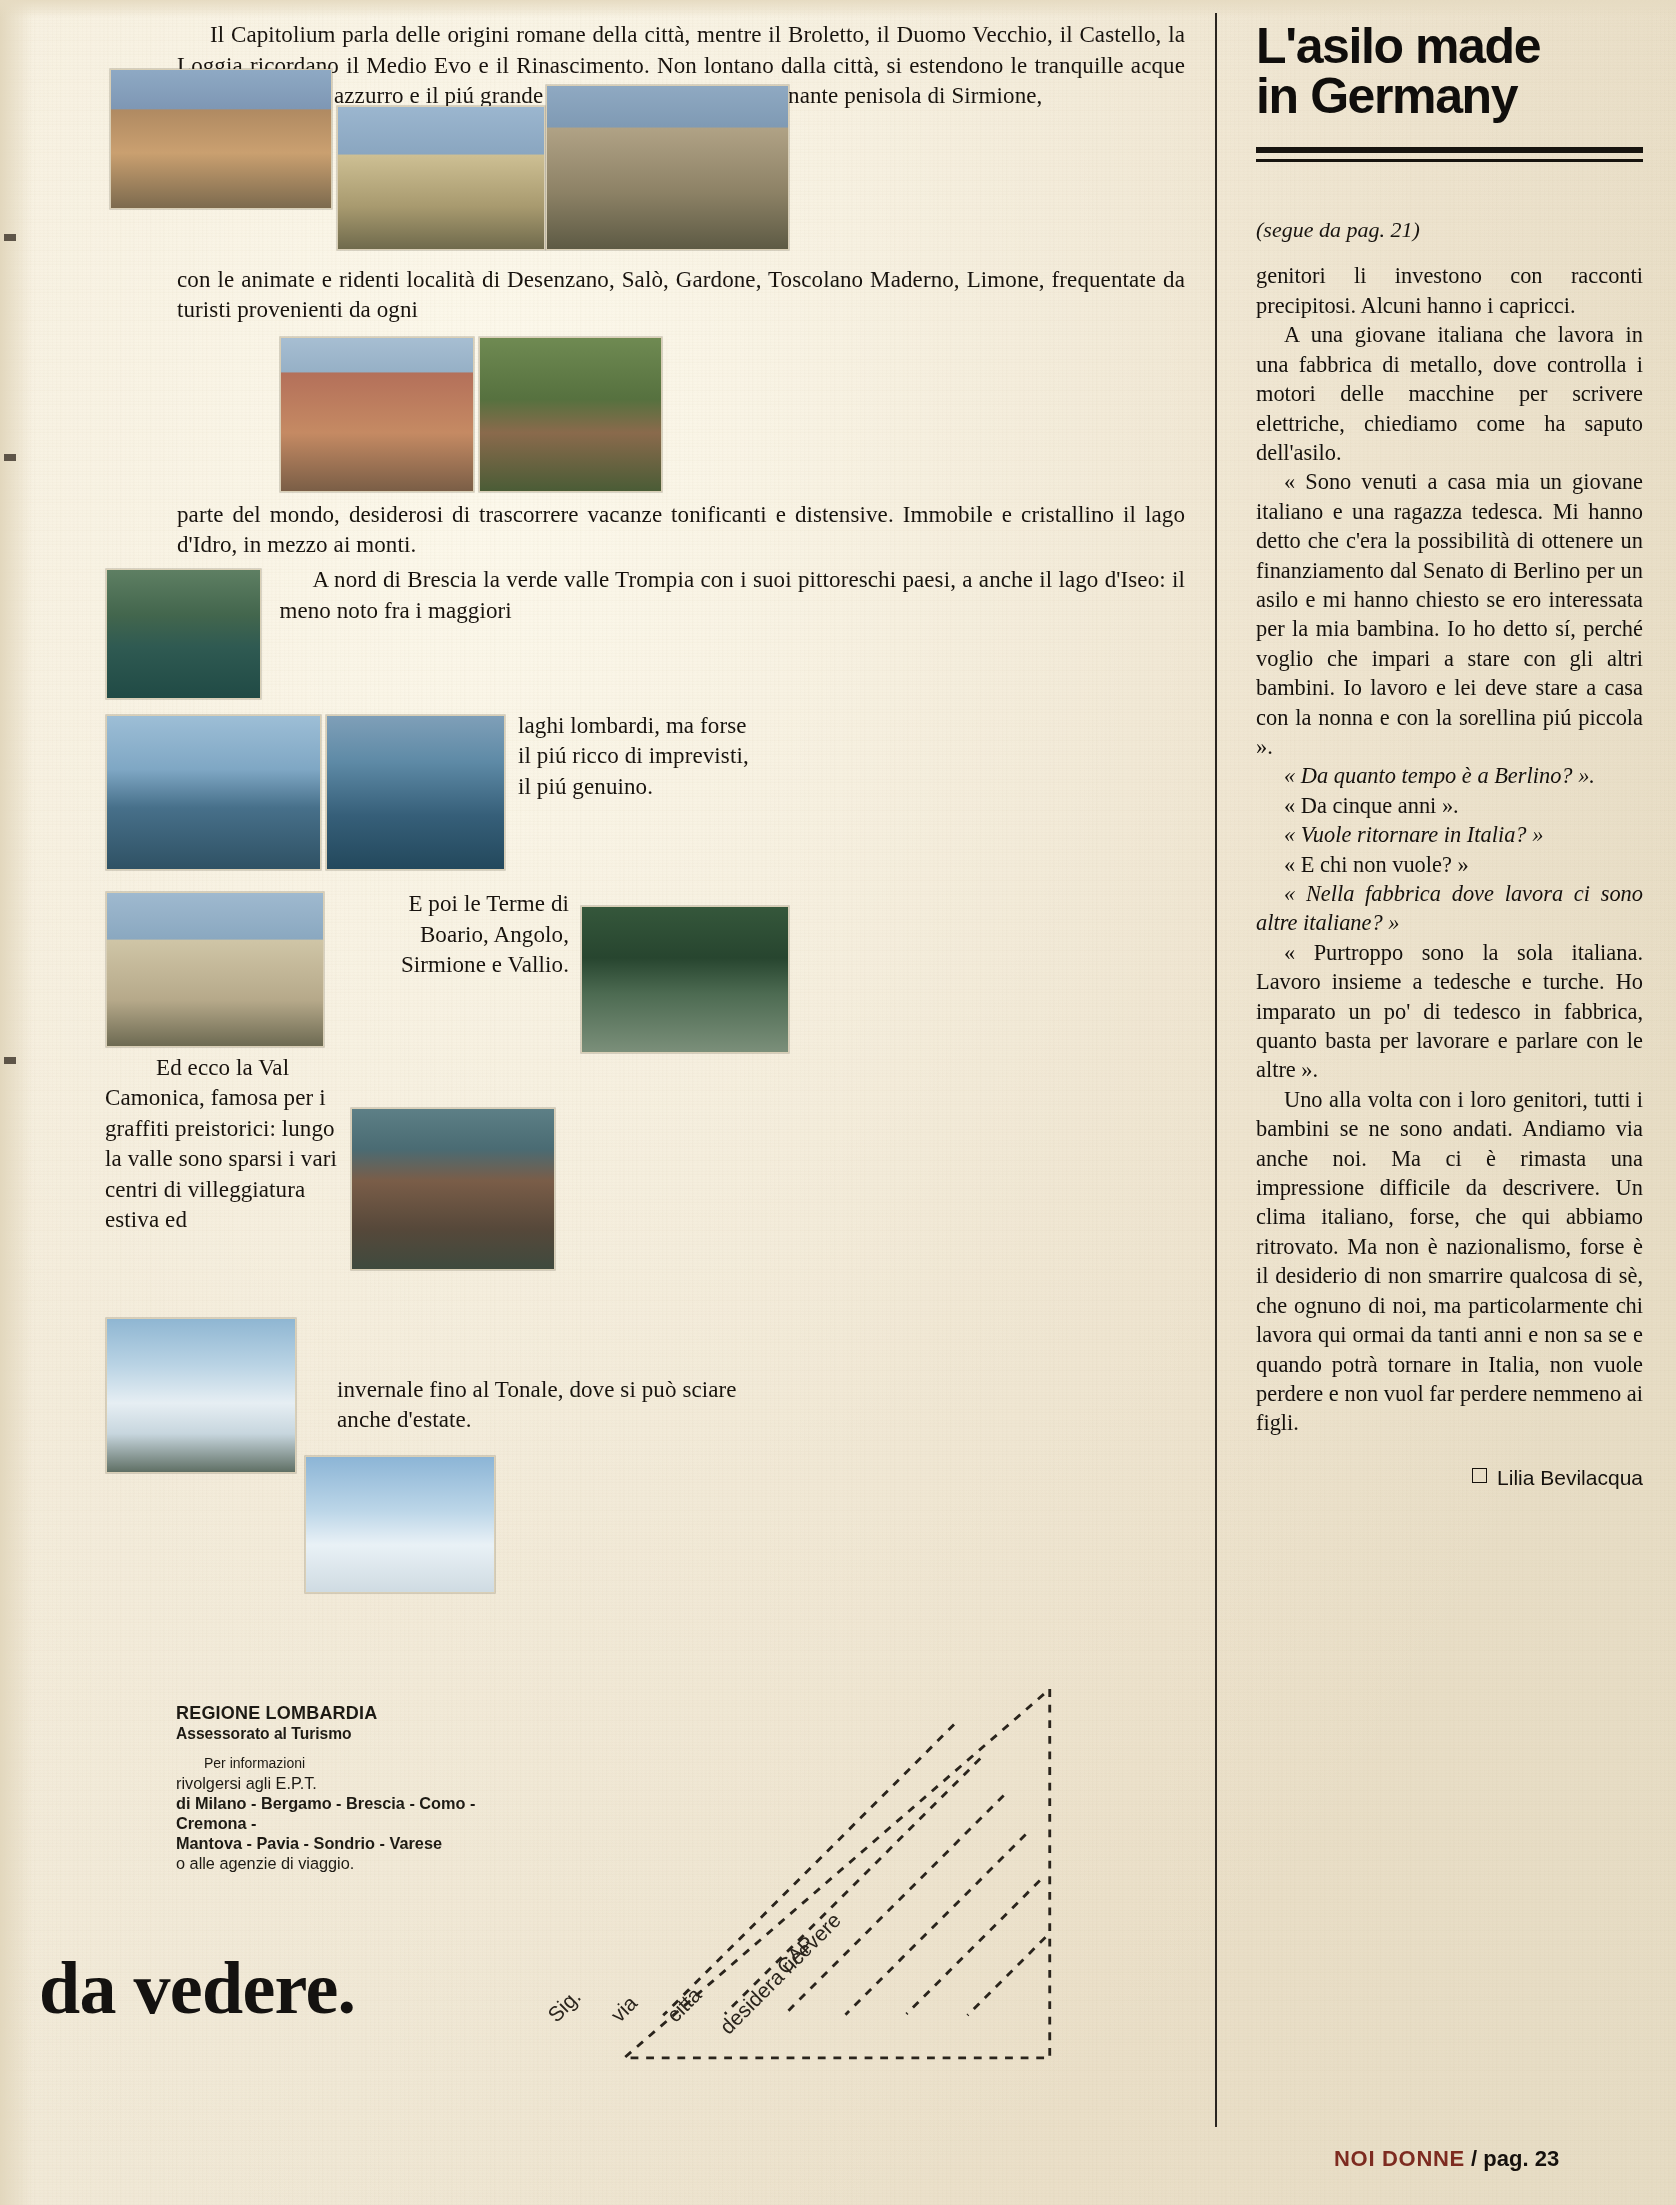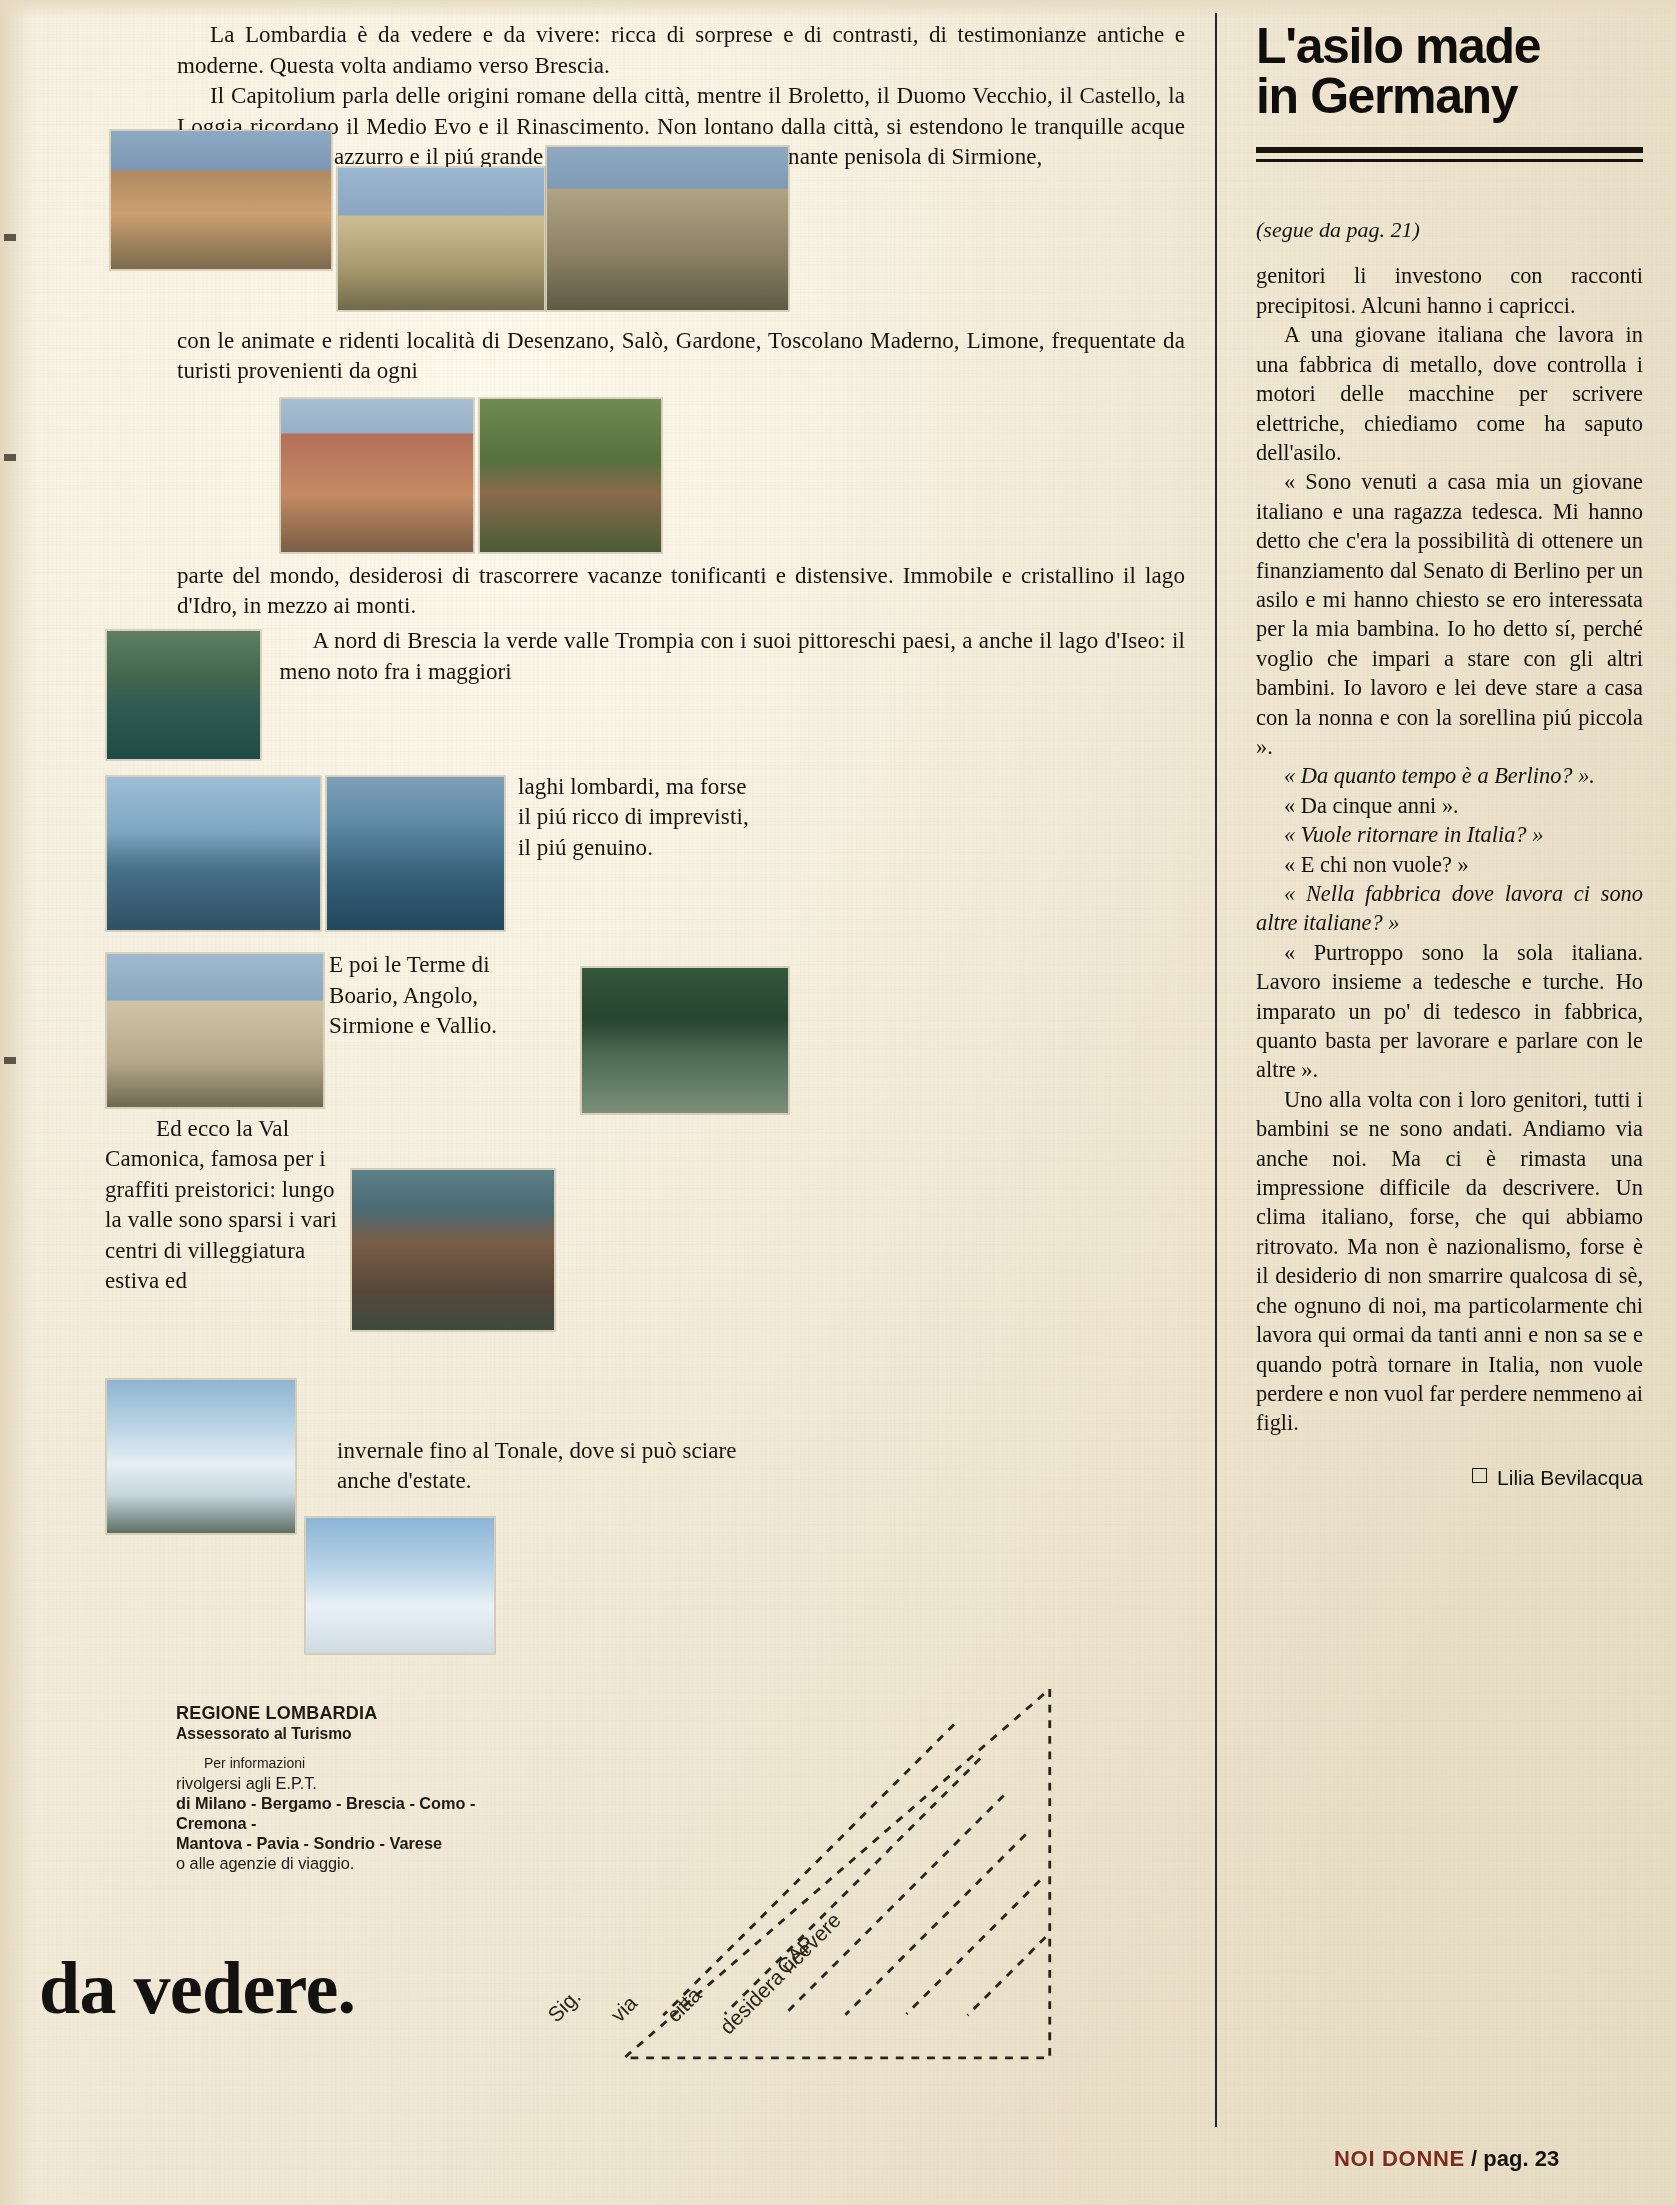--- a/index.html
+++ b/index.html
@@ -199,21 +199,20 @@
 <div class="edge-top"></div>
 <div class="punch p1"></div>
 <div class="punch p2"></div>
 <div class="punch p3"></div>
 
 <div class="page">
 
   <div class="left-col">
 
     <div class="body-text">
-      <p>La Lombardia è da vedere e da vivere: ricca di sorprese e di contrasti, di testimonianze antiche e moderne. Questa volta andiamo verso Brescia.</p>
       <p>Il Capitolium parla delle origini romane della città, mentre il Broletto, il Duomo Vecchio, il Castello, la Loggia ricordano il Medio Evo e il Rinascimento. Non lontano dalla città, si estendono le tranquille acque del Garda, il piú azzurro e il piú grande lago italiano, con l'affascinante penisola di Sirmione,</p>
     </div>
 
     <div style="position:relative;height:0;">
       <div class="ph img-capitolium" style="position:absolute;left:-67px;top:-43px;width:220px;height:138px;"></div>
       <div class="ph img-church" style="position:absolute;left:160px;top:-5.7px;width:206px;height:142px;"></div>
       <div class="ph img-tower" style="position:absolute;left:369px;top:-27px;width:241px;height:163px;"></div>
     </div>
 
     <div class="body-text" style="margin-top:153px;">
@@ -240,21 +239,21 @@
     <div style="position:relative;height:177px;margin-top:8.5px;">
       <div class="ph img-lake" style="position:absolute;left:-71px;top:0;width:213px;height:153px;"></div>
       <div class="ph img-pontile" style="position:absolute;left:149px;top:0;width:177px;height:153px;"></div>
       <div class="body-text" style="position:absolute;left:341px;top:-4.3px;width:241px;text-align:left;">
         <p class="noindent">laghi lombardi, ma forse il piú ricco di imprevisti, il piú genuino.</p>
       </div>
     </div>
 
     <div style="position:relative;height:181px;">
       <div class="ph img-chiesa" style="position:absolute;left:-71px;top:0;width:216px;height:153px;"></div>
-      <div class="body-text" style="position:absolute;left:152px;top:-2.8px;width:213px;text-align:left;">
+      <div class="body-text" style="position:absolute;left:179px;top:-2.8px;width:213px;text-align:right;">
         <p class="noindent">E poi le Terme di Boario, Angolo, Sirmione e Vallio.</p>
       </div>
       <div class="ph img-torrente" style="position:absolute;left:404px;top:14px;width:206px;height:145px;"></div>
     </div>
 
     <div style="position:relative;height:259px;">
       <div class="body-text" style="position:absolute;left:-72px;top:-20px;width:234px;text-align:left;">
         <p style="text-indent:51px;">Ed ecco la Val Camonica, famosa per i graffiti preistorici: lungo la valle sono sparsi i vari centri di villeggiatura estiva ed</p>
       </div>
       <div class="ph img-campanile" style="position:absolute;left:174px;top:35px;width:202px;height:160px;"></div>

